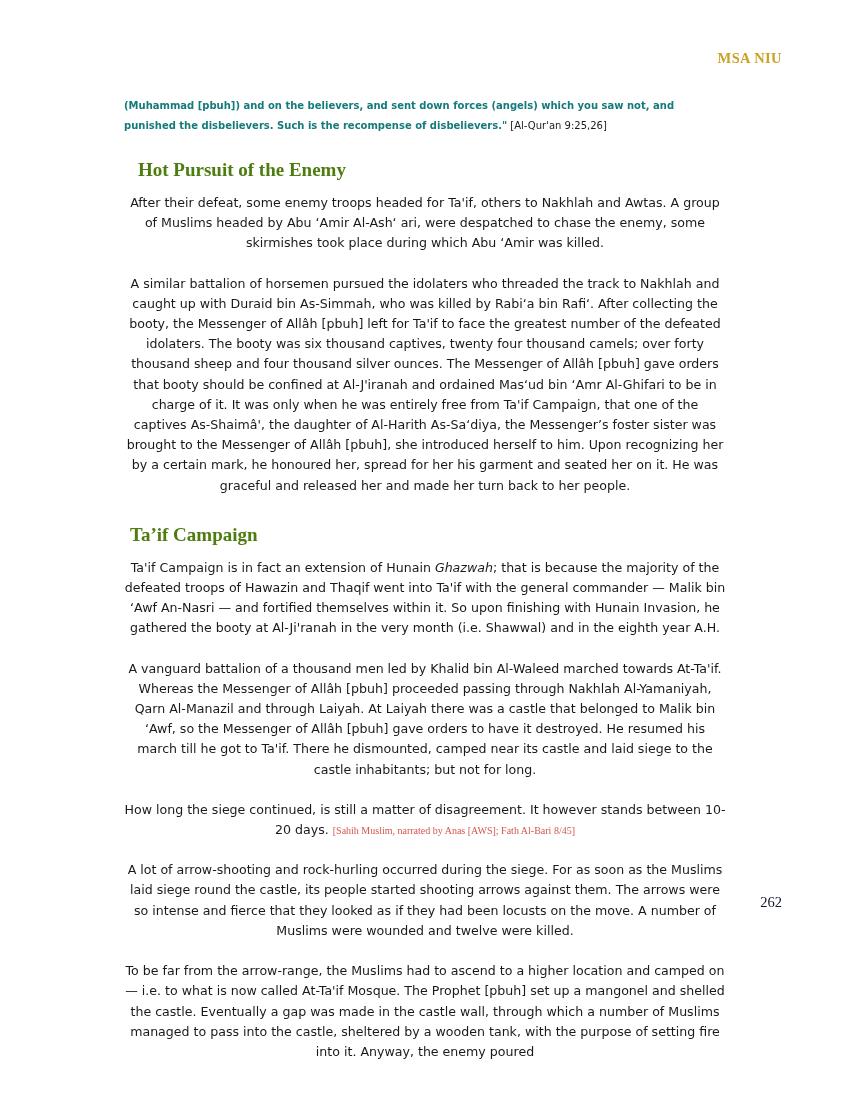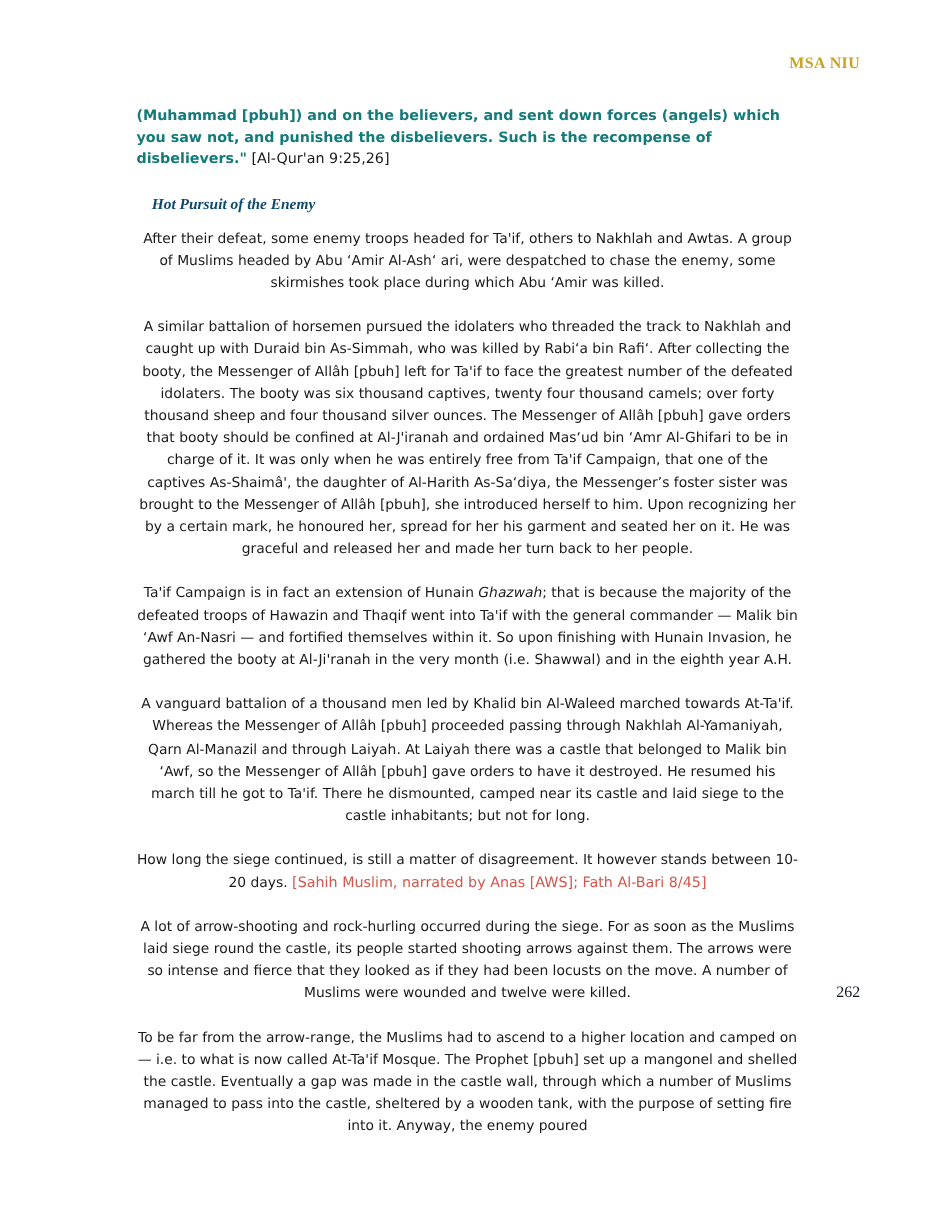--- a/index.html
+++ b/index.html
@@ -32,56 +32,56 @@
     letter-spacing: 0.4px;
   }
   .content {
     position: absolute;
     left: 124px;
     top: 96px;
     width: 602px;
   }
   .quran-lead {
     font-family: "DejaVu Sans", sans-serif;
-    font-size: 13px;
+    font-size: 10px;
     line-height: 19.5px;
     font-weight: bold;
     color: #147a7a;
     margin: 0 0 6px 0;
   }
   .quran-lead .ref {
     color: #1a1a1a;
     font-weight: normal;
   }
   h2.section-heading {
     font-family: "Liberation Serif", serif;
-    font-size: 14px;
+    font-size: 19px;
     font-weight: bold;
-    color: #0c4a6e;
+    color: #4d7c0f;
     margin: 24px 0 12px 14px;
-    font-style: italic;
   }
   h2.section-heading.second {
     margin-left: 6px;
     margin-top: 28px;
     margin-bottom: 12px;
   }
   p.body-par {
     font-size: 12.6px;
     line-height: 20.2px;
     margin: 0 0 20px 0;
     text-align: center;
     color: #1a1a1a;
   }
   p.body-par:last-child { margin-bottom: 18px; }
   .italic { font-style: italic; }
   .citation {
     color: #d4554a;
-    font-size: 13px;
+    font-size: 10px;
     line-height: 12px;
+    font-family: Liberation Serif, serif;
   }
   .page-number {
     position: absolute;
     right: 68px;
     bottom: 45px;
     font-family: "Liberation Serif", serif;
     font-size: 14.5px;
     color: #0f172a;
   }
 </style>
@@ -95,20 +95,21 @@
   <div class="content">
 
     <p class="quran-lead"><span>(Muhammad [pbuh]) and on the believers, and sent down forces (angels) which you saw not, and punished the disbelievers. Such is the recompense of disbelievers."</span><span class="ref"> [Al-Qur'an 9:25,26]</span></p>
 
     <h2 class="section-heading">Hot Pursuit of the Enemy</h2>
 
     <p class="body-par">After their defeat, some enemy troops headed for Ta'if, others to Nakhlah and Awtas. A group of Muslims headed by Abu ‘Amir Al-Ash‘ ari, were despatched to chase the enemy, some skirmishes took place during which Abu ‘Amir was killed.</p>
 
     <p class="body-par">A similar battalion of horsemen pursued the idolaters who threaded the track to Nakhlah and caught up with Duraid bin As-Simmah, who was killed by Rabi‘a bin Rafi‘. After collecting the booty, the Messenger of Allâh [pbuh] left for Ta'if to face the greatest number of the defeated idolaters. The booty was six thousand captives, twenty four thousand camels; over forty thousand sheep and four thousand silver ounces. The Messenger of Allâh [pbuh] gave orders that booty should be confined at Al-J'iranah and ordained Mas‘ud bin ‘Amr Al-Ghifari to be in charge of it. It was only when he was entirely free from Ta'if Campaign, that one of the captives As-Shaimâ', the daughter of Al-Harith As-Sa‘diya, the Messenger’s foster sister was brought to the Messenger of Allâh [pbuh], she introduced herself to him. Upon recognizing her by a certain mark, he honoured her, spread for her his garment and seated her on it. He was graceful and released her and made her turn back to her people.</p>
 
+    <h2 class="section-heading second">Ta’if Campaign</h2>
 
     <p class="body-par">
       <span>Ta'if Campaign is in fact an extension of Hunain <em class="italic">Ghazwah</em>; that is because the majority of the defeated troops of Hawazin and Thaqif went into Ta'if with the general commander — Malik bin ‘Awf An-Nasri — and fortified themselves within it. So upon finishing with Hunain Invasion, he gathered the booty at Al-Ji'ranah in the very month (i.e. Shawwal) and in the eighth year A.H.</span>
     </p>
 
     <p class="body-par">A vanguard battalion of a thousand men led by Khalid bin Al-Waleed marched towards At-Ta'if. Whereas the Messenger of Allâh [pbuh] proceeded passing through Nakhlah Al-Yamaniyah, Qarn Al-Manazil and through Laiyah. At Laiyah there was a castle that belonged to Malik bin ‘Awf, so the Messenger of Allâh [pbuh] gave orders to have it destroyed. He resumed his march till he got to Ta'if. There he dismounted, camped near its castle and laid siege to the castle inhabitants; but not for long.</p>
 
     <p class="body-par"><span>How long the siege continued, is still a matter of disagreement. It however stands between 10-20 days.</span> <span class="citation">[Sahih Muslim, narrated by Anas [AWS]; Fath Al-Bari 8/45]</span></p>
 
     <p class="body-par">A lot of arrow-shooting and rock-hurling occurred during the siege. For as soon as the Muslims laid siege round the castle, its people started shooting arrows against them. The arrows were so intense and fierce that they looked as if they had been locusts on the move. A number of Muslims were wounded and twelve were killed.</p>

